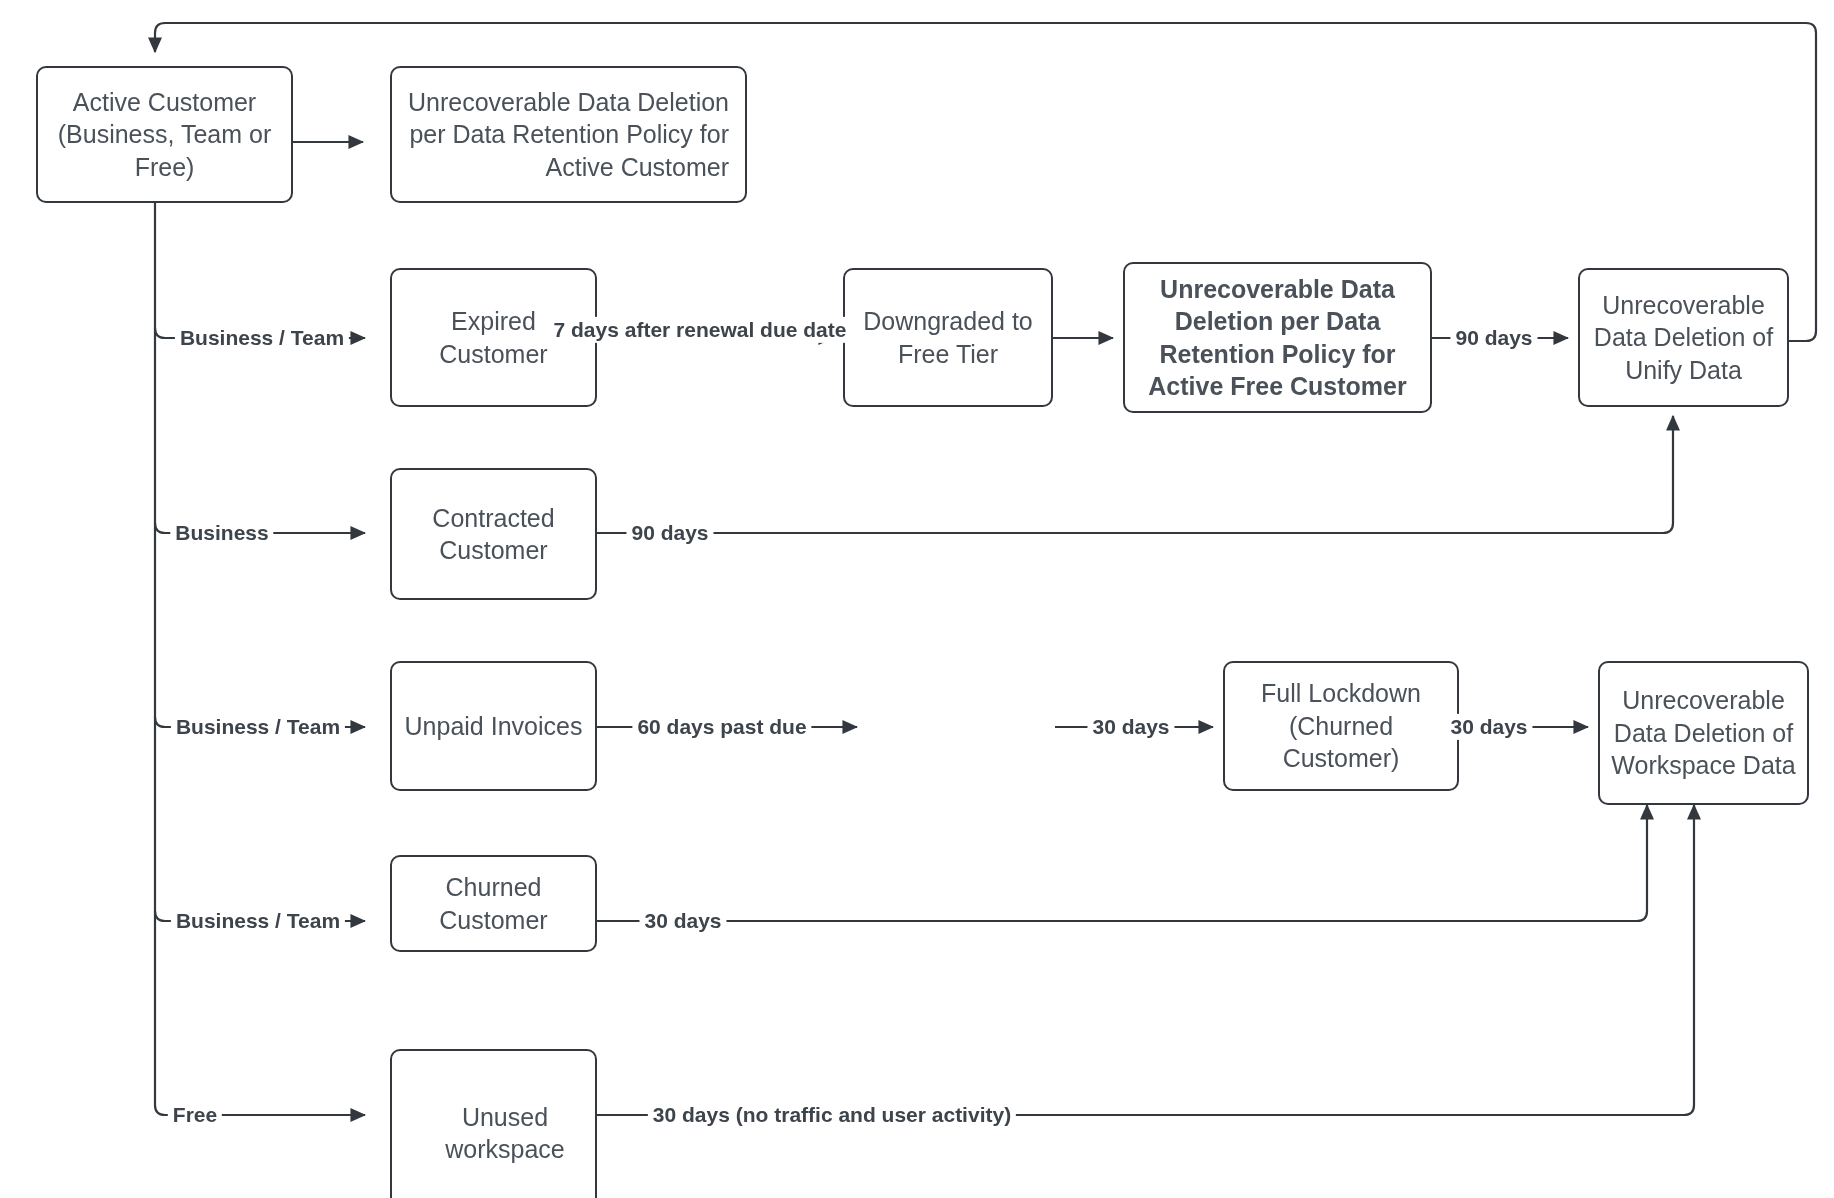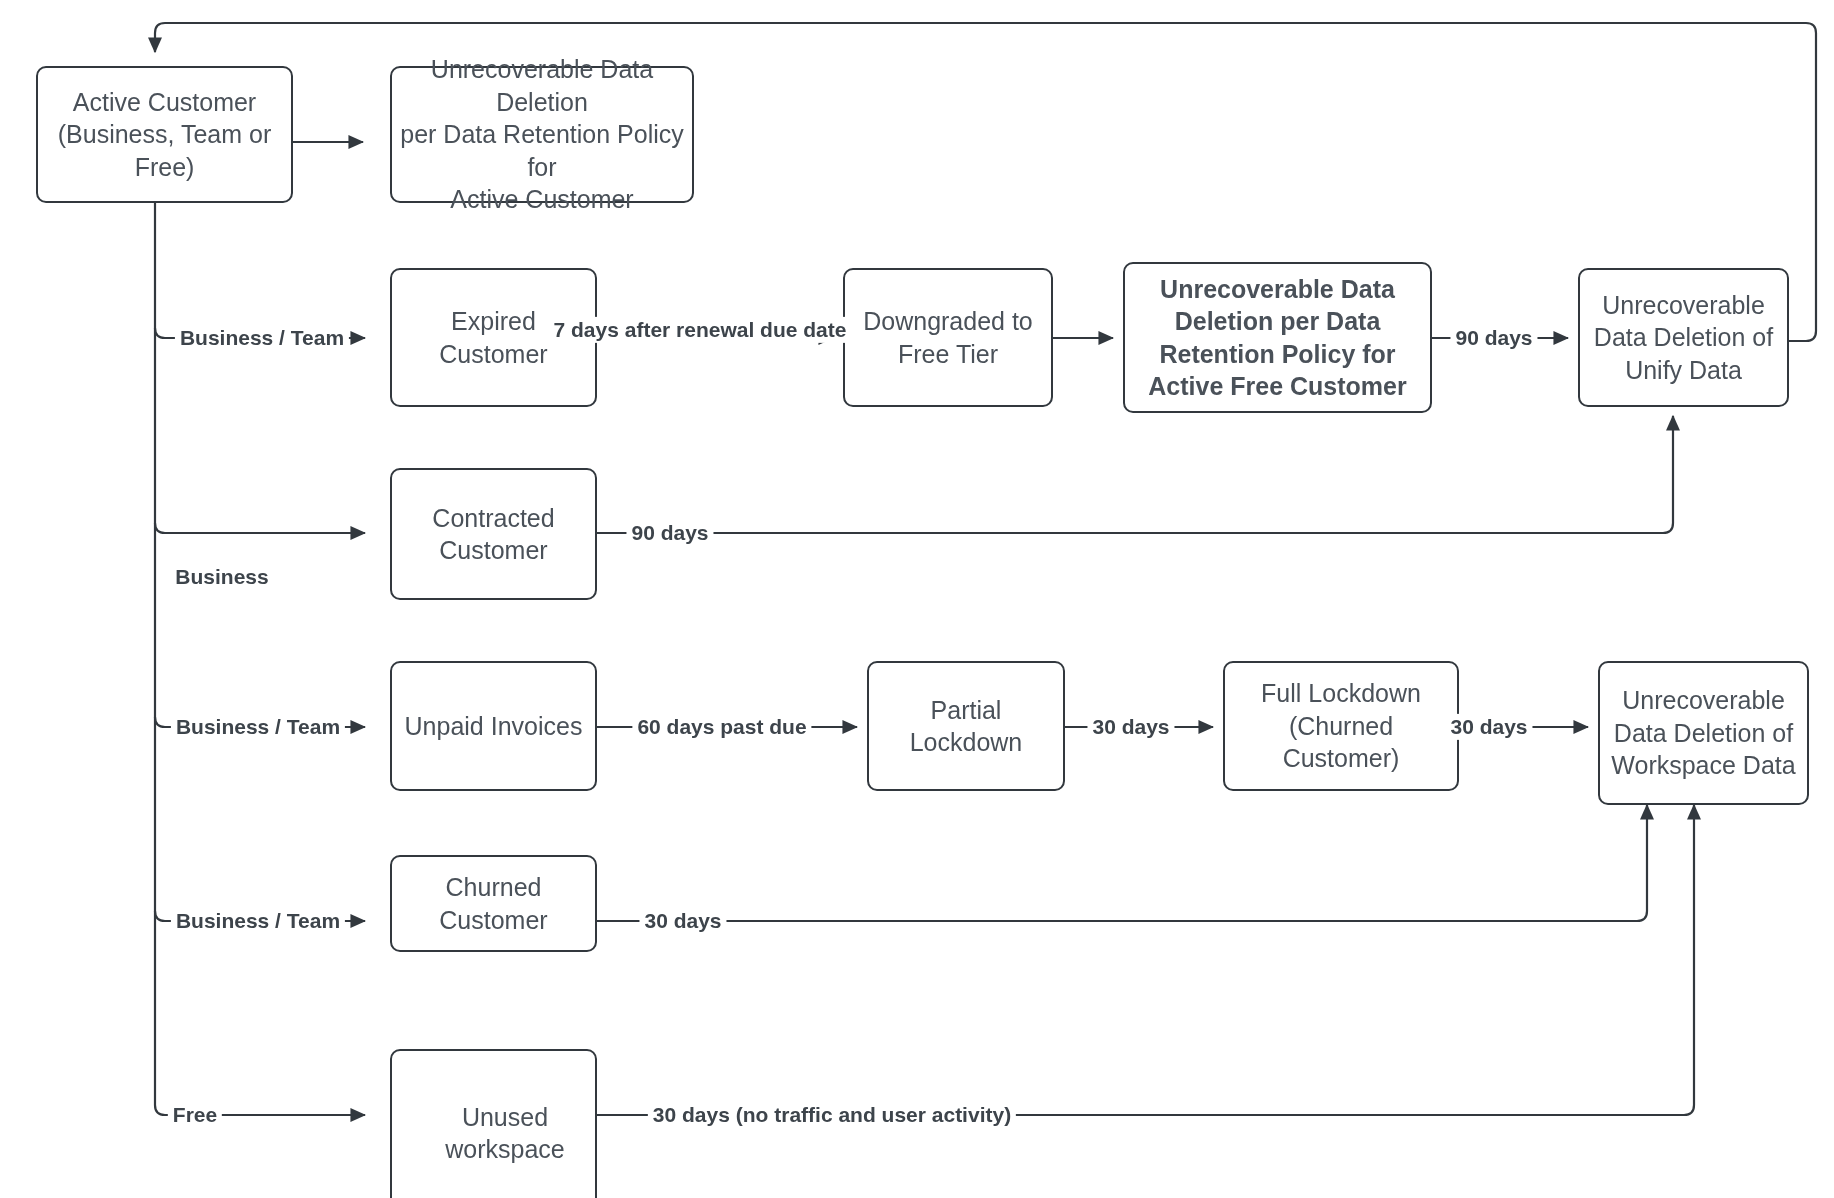--- a/index.html
+++ b/index.html
@@ -102,21 +102,21 @@
       <path d="M 587 921 L 1637 921 Q 1647 921 1647 911 L 1647 805" marker-end="url(#arrow)"></path>
 
       <path d="M 587 1115 L 1684 1115 Q 1694 1115 1694 1105 L 1694 805" marker-end="url(#arrow)"></path>
     </g>
   </svg>
 
   <div class="node" style="left:26px; top:66px; width:257px; height:137px;">Active Customer
 (Business, Team or
 Free)</div>
 
-  <div class="node" style="left:380px; top:66px; width:304px; height:137px;">Unrecoverable Data Deletion
+  <div class="node" style="left:380px; top:66px; width:357px; height:137px;text-align:right;">Unrecoverable Data Deletion
 per Data Retention Policy for
 Active Customer</div>
 
   <div class="node" style="left:380px; top:268px; width:207px; height:139px;">Expired
 Customer</div>
 
   <div class="node" style="left:833px; top:268px; width:210px; height:139px;">Downgraded to
 Free Tier</div>
 
   <div class="node" style="left:1113px; top:262px; width:309px; height:151px;font-weight:bold;">Unrecoverable Data
@@ -126,22 +126,20 @@
 
   <div class="node" style="left:1568px; top:268px; width:211px; height:139px;">Unrecoverable
 Data Deletion of
 Unify Data</div>
 
   <div class="node" style="left:380px; top:468px; width:207px; height:132px;">Contracted
 Customer</div>
 
   <div class="node" style="left:380px; top:661px; width:207px; height:130px;">Unpaid Invoices</div>
 
-  <div class="node" style="left:857px; top:661px; width:198px; height:130px;">Partial
-Lockdown</div>
 
   <div class="node" style="left:1213px; top:661px; width:236px; height:130px;">Full Lockdown
 (Churned
 Customer)</div>
 
   <div class="node" style="left:1588px; top:661px; width:211px; height:144px;">Unrecoverable
 Data Deletion of
 Workspace Data</div>
 
   <div class="node" style="left:380px; top:855px; width:207px; height:97px;">Churned
@@ -150,21 +148,21 @@
   <div class="node" style="left:380px; top:1049px; width:207px; height:168px;padding-left:31px;">Unused
 workspace</div>
 
   <div class="edge-label" style="left:262px; top:338px;">Business / Team</div>
 
   <div class="edge-label" style="left:700px; top:330px;">7 days after
 renewal due date</div>
 
   <div class="edge-label" style="left:1494px; top:338px;">90 days</div>
 
-  <div class="edge-label" style="left:222px; top:533px;margin-top:44px;">Business</div>
+  <div class="edge-label" style="left:222px; top:533px;">Business</div>
 
   <div class="edge-label" style="left:670px; top:533px;">90 days</div>
 
   <div class="edge-label" style="left:258px; top:727px;">Business / Team</div>
 
   <div class="edge-label" style="left:722px; top:727px;">60 days past due</div>
 
   <div class="edge-label" style="left:1131px; top:727px;">30 days</div>
 
   <div class="edge-label" style="left:1489px; top:727px;">30 days</div>

